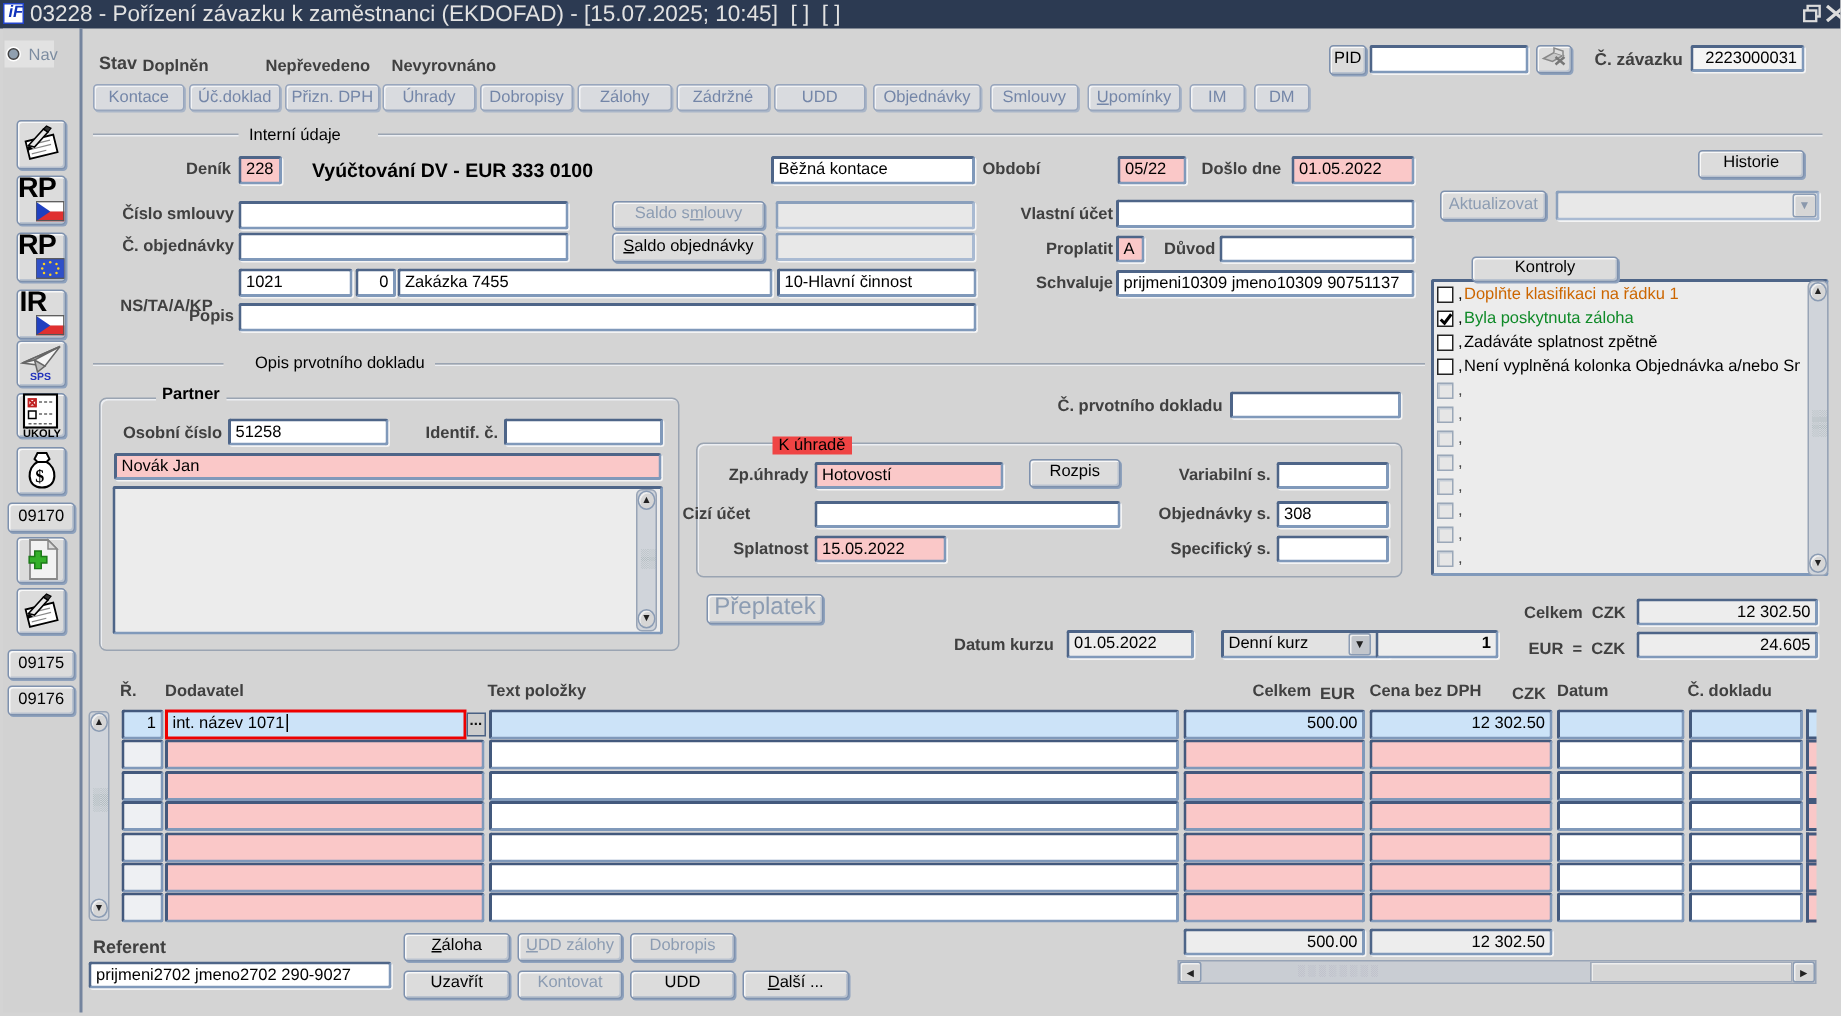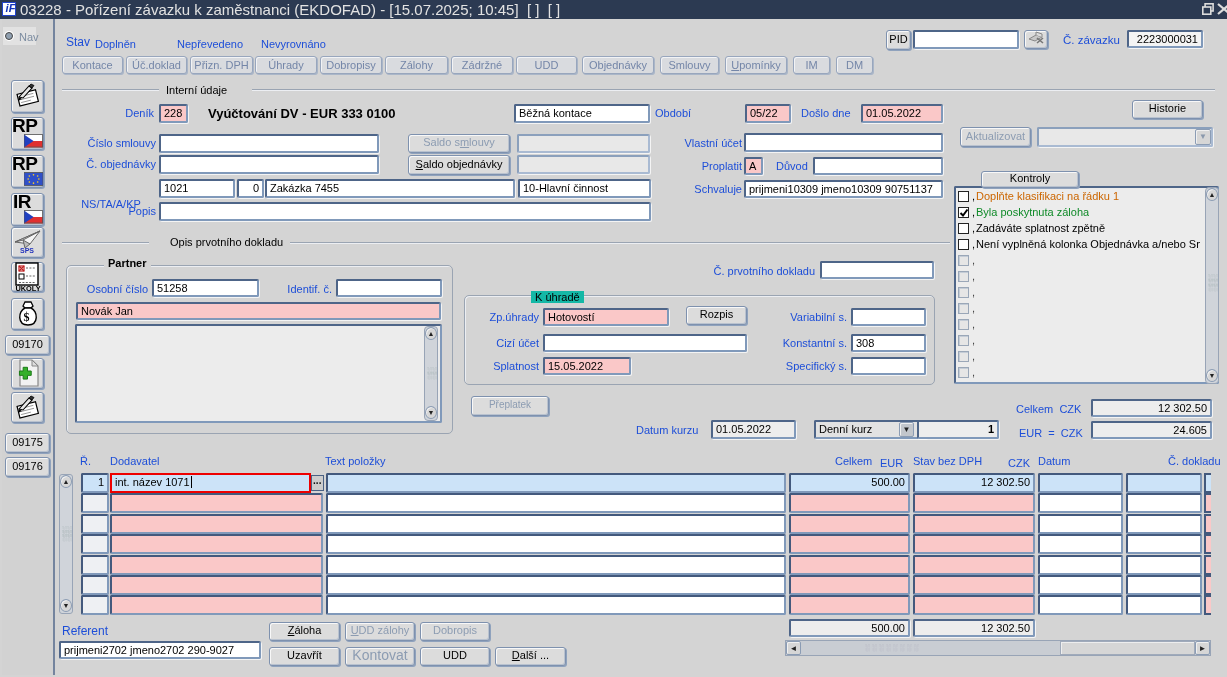--- a/index.html
+++ b/index.html
@@ -1,17 +1,17 @@
 <!DOCTYPE html>
 <html><head><meta charset="utf-8"><style>
 *{margin:0;padding:0;box-sizing:border-box;}
 html,body{width:1227px;height:677px;}
 body{font-family:"Liberation Sans",sans-serif;font-size:11px;background:#d4d4d4;position:relative;overflow:hidden;}
 .abs{position:absolute;}
-.lbl{position:absolute;font-weight:normal;color:#1d4ed8;white-space:nowrap;}
+.lbl{position:absolute;font-weight:bold;color:#404040;white-space:nowrap;}
 .fld{position:absolute;background:#fff;border:2px solid;border-color:#4e6588 #8099ba #8099ba #4e6588;border-radius:2px;color:#000;white-space:nowrap;overflow:hidden;padding:1px 3px 0 3px;box-shadow:1px 1px 0 rgba(255,255,255,.75);}
 .pink{background:#fac8c8;}
 .dis{background:#e8e8e8;border-color:#8ba0bc #a9bad2 #a9bad2 #8ba0bc;}
 .gray{background:#ededed;}
 .btn{position:absolute;background:#dcdcdc;border:1px solid #7e91ae;border-radius:3px;color:#000;text-align:center;box-shadow:inset 1px 1px 0 #f8f8f8, inset -1px -1px 0 #b9c2cf, 1px 1px 0 #8fa2bd;white-space:nowrap;overflow:hidden;}
 .btn.d{color:#8c9cb2;}
 .tbtn{position:absolute;top:56px;height:18px;background:#d9dbdf;border:1px solid #98a6bd;border-radius:3px;color:#7486a8;text-align:center;line-height:16px;box-shadow:inset 1px 1px 0 #f2f3f5, 1px 1px 0 #aab6c8;overflow:hidden;white-space:nowrap;}
 .gline{position:absolute;height:0;border-top:1px solid #9aa4b2;box-shadow:0 1px 0 #eceef2;}
 .gbox{position:absolute;border:1px solid #9aa4b2;border-radius:5px;box-shadow:inset 1px 1px 0 #eceef2;}
 u{text-decoration:underline;}
@@ -240,53 +240,53 @@
 <div class="fld " style="left:336px;top:279px;width:106px;height:18px;font-size:11px;"></div>
 <div class="fld pink" style="left:76px;top:302px;width:365px;height:18px;font-size:11px;">Novák Jan</div>
 <div class="abs" style="left:75px;top:324px;width:367px;height:99px;background:#ececec;border:2px solid;border-color:#4e6588 #8099ba #8099ba #4e6588;border-radius:2px;"></div>
 <div class="abs" style="left:424px;top:326px;width:14px;height:95px;background:#d0d4da;border:1px solid #98a4b6;border-radius:4px;"></div>
 <div class="arrbtn" style="left:425px;top:327px;width:12px;height:13px;line-height:12px;font-size:7px;color:#222;border-radius:50%;">▲</div>
 <div class="arrbtn" style="left:425px;top:406px;width:12px;height:13px;line-height:12px;font-size:7px;color:#222;border-radius:50%;">▼</div>
 <div class="abs" style="left:427px;top:368px;width:10px;height:20px;color:#9aa;font-size:7px;line-height:5px;">░░<br>░░</div>
 <div class="lbl" style="left:697px;top:265px;width:118px;text-align:right;">Č. prvotního dokladu</div>
 <div class="fld " style="left:820px;top:261px;width:114px;height:18px;font-size:11px;"></div>
 <div class="gbox" style="left:464px;top:295px;width:471px;height:90px;"></div>
-<div class="abs" style="left:515px;top:291px;background:#14b8a6;padding:0 4px;margin-left:16px;">K úhradě</div>
+<div class="abs" style="left:515px;top:291px;background:#ef4444;padding:0 4px;">K úhradě</div>
 <div class="lbl" style="left:455px;top:311px;width:84px;text-align:right;">Zp.úhrady</div>
 <div class="fld pink" style="left:543px;top:308px;width:126px;height:18px;font-size:11px;">Hotovostí</div>
 <div class="btn " style="left:686px;top:306px;width:61px;height:19px;line-height:15px;font-size:11px;">Rozpis</div>
 <div class="lbl" style="left:762px;top:311px;width:85px;text-align:right;">Variabilní s.</div>
 <div class="fld " style="left:851px;top:308px;width:75px;height:18px;font-size:11px;"></div>
-<div class="lbl" style="left:455px;top:337px;width:84px;text-align:right;">Cizí účet</div>
+<div class="lbl" style="left:455px;top:337px;width:84px;">Cizí účet</div>
 <div class="fld " style="left:543px;top:334px;width:204px;height:18px;font-size:11px;"></div>
-<div class="lbl" style="left:762px;top:337px;width:85px;text-align:right;">Konstantní s.</div>
+<div class="lbl" style="left:762px;top:337px;width:85px;text-align:right;">Objednávky s.</div>
 <div class="fld " style="left:851px;top:334px;width:75px;height:18px;font-size:11px;">308</div>
 <div class="lbl" style="left:455px;top:360px;width:84px;text-align:right;">Splatnost</div>
 <div class="fld pink" style="left:543px;top:357px;width:88px;height:18px;font-size:11px;">15.05.2022</div>
 <div class="lbl" style="left:762px;top:360px;width:85px;text-align:right;">Specifický s.</div>
 <div class="fld " style="left:851px;top:357px;width:75px;height:18px;font-size:11px;"></div>
-<div class="btn d" style="left:471px;top:396px;width:78px;height:20px;line-height:16px;font-size:10px;">Přeplatek</div>
+<div class="btn d" style="left:471px;top:396px;width:78px;height:20px;line-height:16px;font-size:16px;">Přeplatek</div>
 <div class="lbl" style="left:636px;top:424px;">Datum kurzu</div>
 <div class="fld gray" style="left:711px;top:420px;width:85px;height:19px;font-size:11px;">01.05.2022</div>
 <div class="fld gray" style="left:814px;top:420px;width:113px;height:19px;font-size:11px;background:#e2e2e2;">Denní kurz</div>
 <div class="arrbtn" style="left:899px;top:422px;width:15px;height:15px;line-height:14px;font-size:8px;color:#222;background:#c2c6cc;">▼</div>
 <div class="fld gray num" style="left:917px;top:420px;width:82px;height:19px;font-size:11px;"><b>1</b></div>
 <div class="lbl" style="left:1016px;top:403px;">Celkem&nbsp; CZK</div>
 <div class="fld gray num" style="left:1091px;top:399px;width:121px;height:18px;font-size:11px;">12 302.50</div>
 <div class="lbl" style="left:1019px;top:427px;">EUR&nbsp; =&nbsp; CZK</div>
 <div class="fld gray num" style="left:1091px;top:421px;width:121px;height:18px;font-size:11px;">24.605</div>
 <div class="lbl" style="left:80px;top:455px;">Ř.</div>
 <div class="lbl" style="left:110px;top:455px;">Dodavatel</div>
 <div class="lbl" style="left:325px;top:455px;">Text položky</div>
 <div class="lbl" style="left:835px;top:455px;">Celkem</div>
 <div class="lbl" style="left:880px;top:457px;">EUR</div>
-<div class="lbl" style="left:913px;top:455px;">Stav bez DPH</div>
+<div class="lbl" style="left:913px;top:455px;">Cena bez DPH</div>
 <div class="lbl" style="left:1008px;top:457px;">CZK</div>
 <div class="lbl" style="left:1038px;top:455px;">Datum</div>
-<div class="lbl" style="left:1125px;top:455px;margin-left:43px;">Č. dokladu</div>
+<div class="lbl" style="left:1125px;top:455px;">Č. dokladu</div>
 <div class="abs" style="left:59px;top:474px;width:14px;height:140px;background:#d0d4da;border:1px solid #98a4b6;border-radius:3px;"></div>
 <div class="arrbtn" style="left:60px;top:475px;width:12px;height:13px;line-height:12px;font-size:7px;color:#222;border-radius:50%;">▲</div>
 <div class="arrbtn" style="left:60px;top:599px;width:12px;height:13px;line-height:12px;font-size:7px;color:#222;border-radius:50%;">▼</div>
 <div class="abs" style="left:62px;top:528px;width:10px;height:20px;color:#9aa;font-size:7px;line-height:4px;">░░<br>░░<br>░░</div>
 <div class="cell num" style="left:81px;top:473px;width:28px;height:20px;background:#cce3f8;">1</div>
 <div class="abs" style="left:110px;top:472.5px;width:201px;height:20.5px;background:#cce3f8;border:2px solid #ee0000;padding:1px 3px 0 3px;white-space:nowrap;overflow:hidden;">int. název 1071<span style="border-left:1px solid #000;margin-left:1px;">&nbsp;</span></div>
 <div class="abs" style="left:311px;top:474.5px;width:12.5px;height:16.5px;background:#ccc;border:1.5px solid #4a6184;font-weight:bold;font-size:10px;line-height:10px;text-align:center;color:#111;">...</div>
 <div class="cell " style="left:326px;top:473px;width:460px;height:20px;background:#cce3f8;"></div>
 <div class="cell num" style="left:789px;top:473px;width:121px;height:20px;background:#cce3f8;">500.00</div>
 <div class="cell num" style="left:913px;top:473px;width:122px;height:20px;background:#cce3f8;">12 302.50</div>
@@ -342,19 +342,19 @@
 <div class="cell " style="left:1126px;top:595.4px;width:76px;height:20px;background:#fff;"></div>
 <div class="abs" style="left:1204px;top:595.4px;width:7px;height:20px;background:#fac8c8;border:2px solid #43597d;border-right:none;"></div>
 <div class="fld gray num" style="left:789px;top:619px;width:121px;height:18px;font-size:11px;">500.00</div>
 <div class="fld gray num" style="left:913px;top:619px;width:122px;height:18px;font-size:11px;">12 302.50</div>
 <div class="lbl" style="left:62px;top:624px;font-size:12px;">Referent</div>
 <div class="fld " style="left:59px;top:641px;width:202px;height:18px;font-size:11px;">prijmeni2702 jmeno2702 290-9027</div>
 <div class="btn " style="left:269px;top:622px;width:71px;height:19px;line-height:15px;font-size:11px;"><u>Z</u>áloha</div>
 <div class="btn d" style="left:345px;top:622px;width:70px;height:19px;line-height:15px;font-size:11px;"><u>U</u>DD zálohy</div>
 <div class="btn d" style="left:420px;top:622px;width:70px;height:19px;line-height:15px;font-size:11px;">Dobropis</div>
 <div class="btn " style="left:269px;top:647px;width:71px;height:19px;line-height:15px;font-size:11px;">Uzavřít</div>
-<div class="btn d" style="left:345px;top:647px;width:70px;height:19px;line-height:15px;font-size:14px;">Kontovat</div>
+<div class="btn d" style="left:345px;top:647px;width:70px;height:19px;line-height:15px;font-size:11px;">Kontovat</div>
 <div class="btn " style="left:420px;top:647px;width:70px;height:19px;line-height:15px;font-size:11px;">UDD</div>
 <div class="btn " style="left:495px;top:647px;width:71px;height:19px;line-height:15px;font-size:11px;"><u>D</u>alší ...</div>
 <div class="abs" style="left:785px;top:640px;width:426px;height:16px;background:#c9cdd3;border:1px solid #98a4b6;"></div>
 <div class="arrbtn" style="left:786px;top:641px;width:15px;height:14px;line-height:13px;font-size:8px;color:#222;">◄</div>
 <div class="arrbtn" style="left:1195px;top:641px;width:15px;height:14px;line-height:13px;font-size:8px;color:#222;">►</div>
 <div class="abs" style="left:1060px;top:641px;width:135px;height:14px;background:#d6d6d6;border:1px solid #a0aaba;box-shadow:inset 1px 1px 0 #eee;"></div>
 <div class="abs" style="left:865px;top:644px;width:100px;color:#aab;font-size:7px;letter-spacing:2px;">░░░░░░░░</div>
 </body></html>

